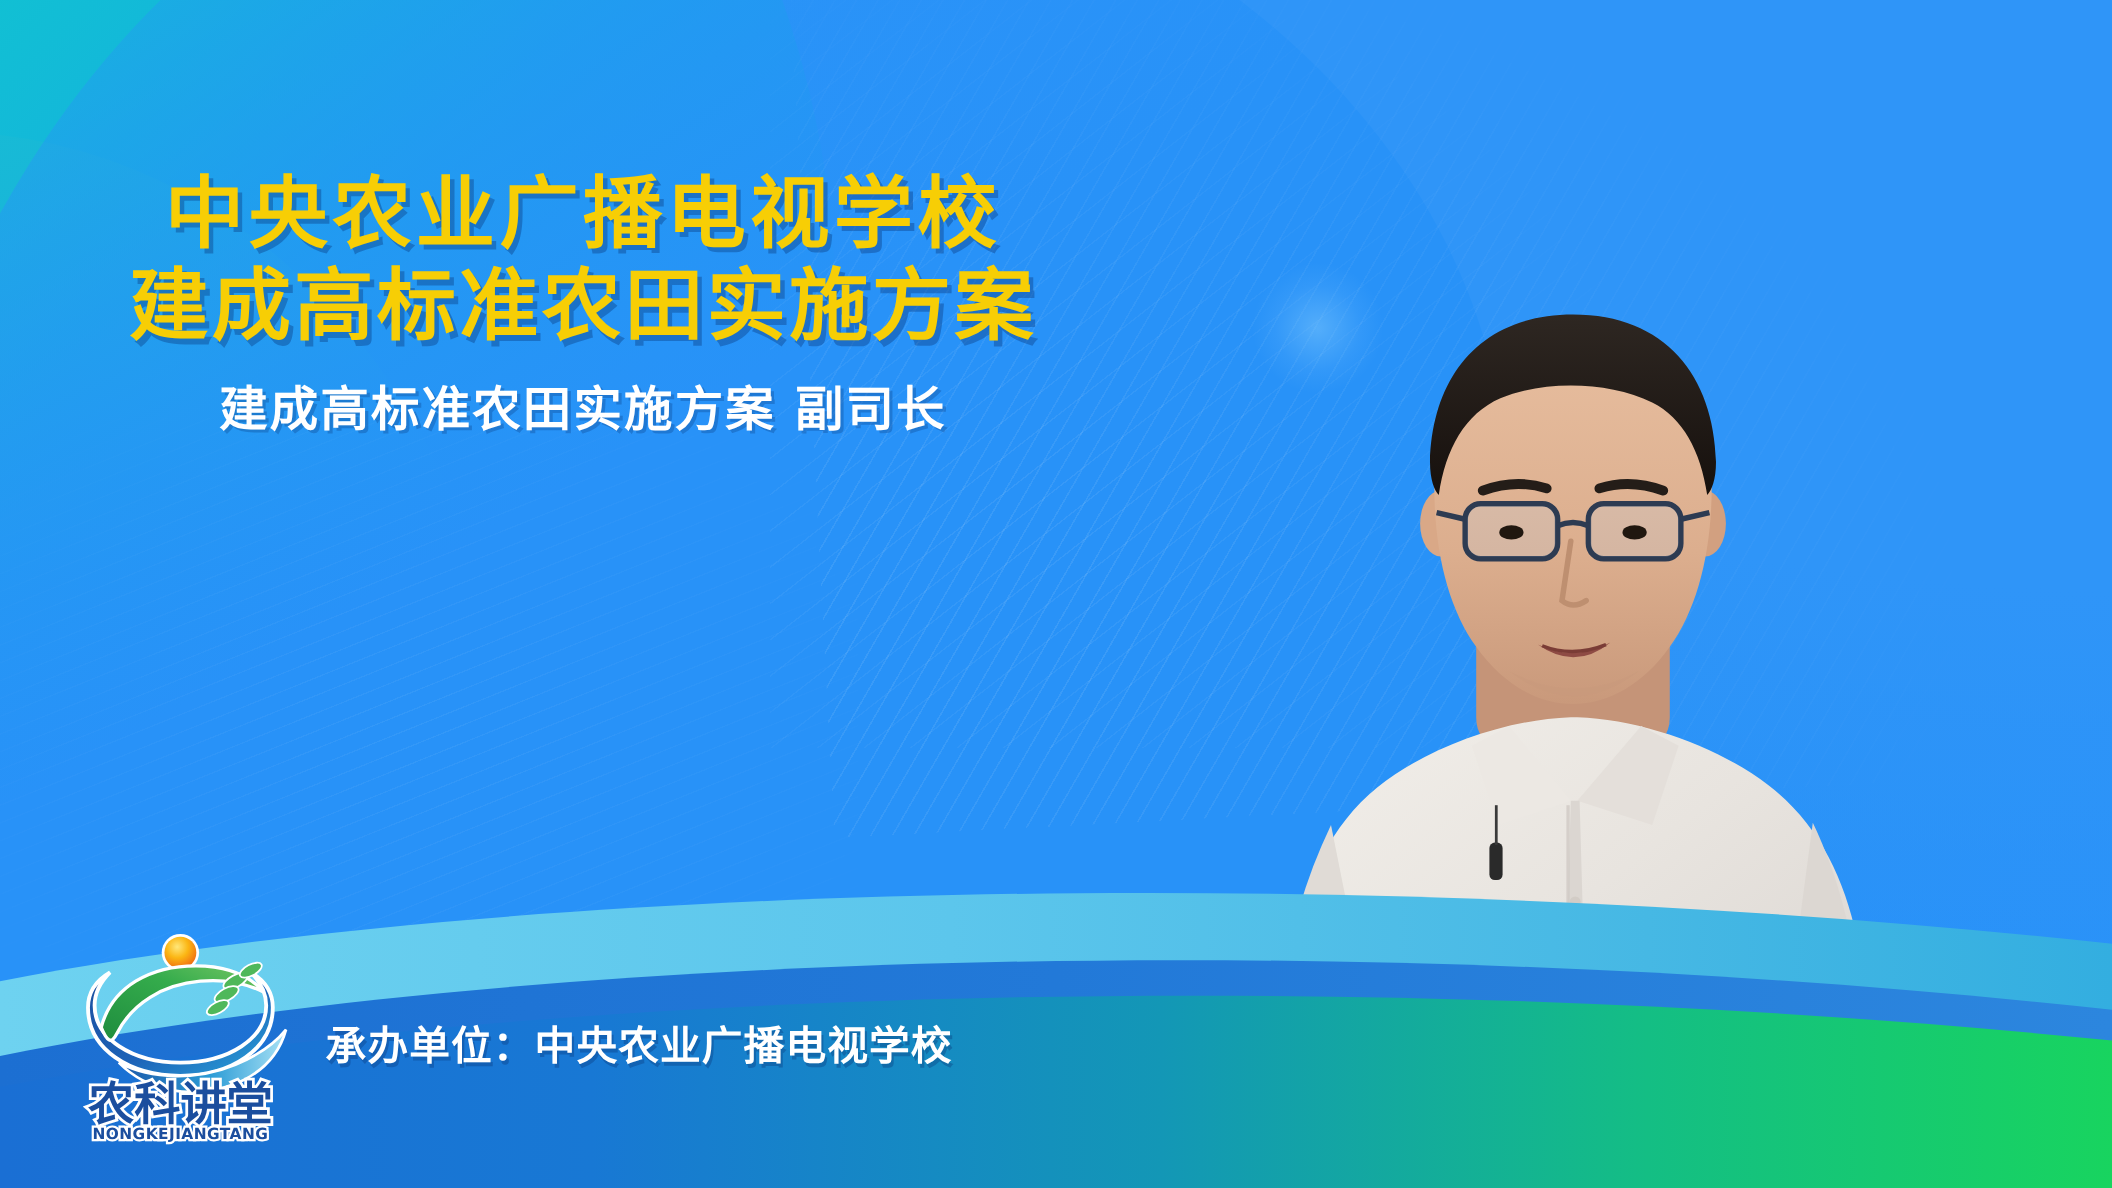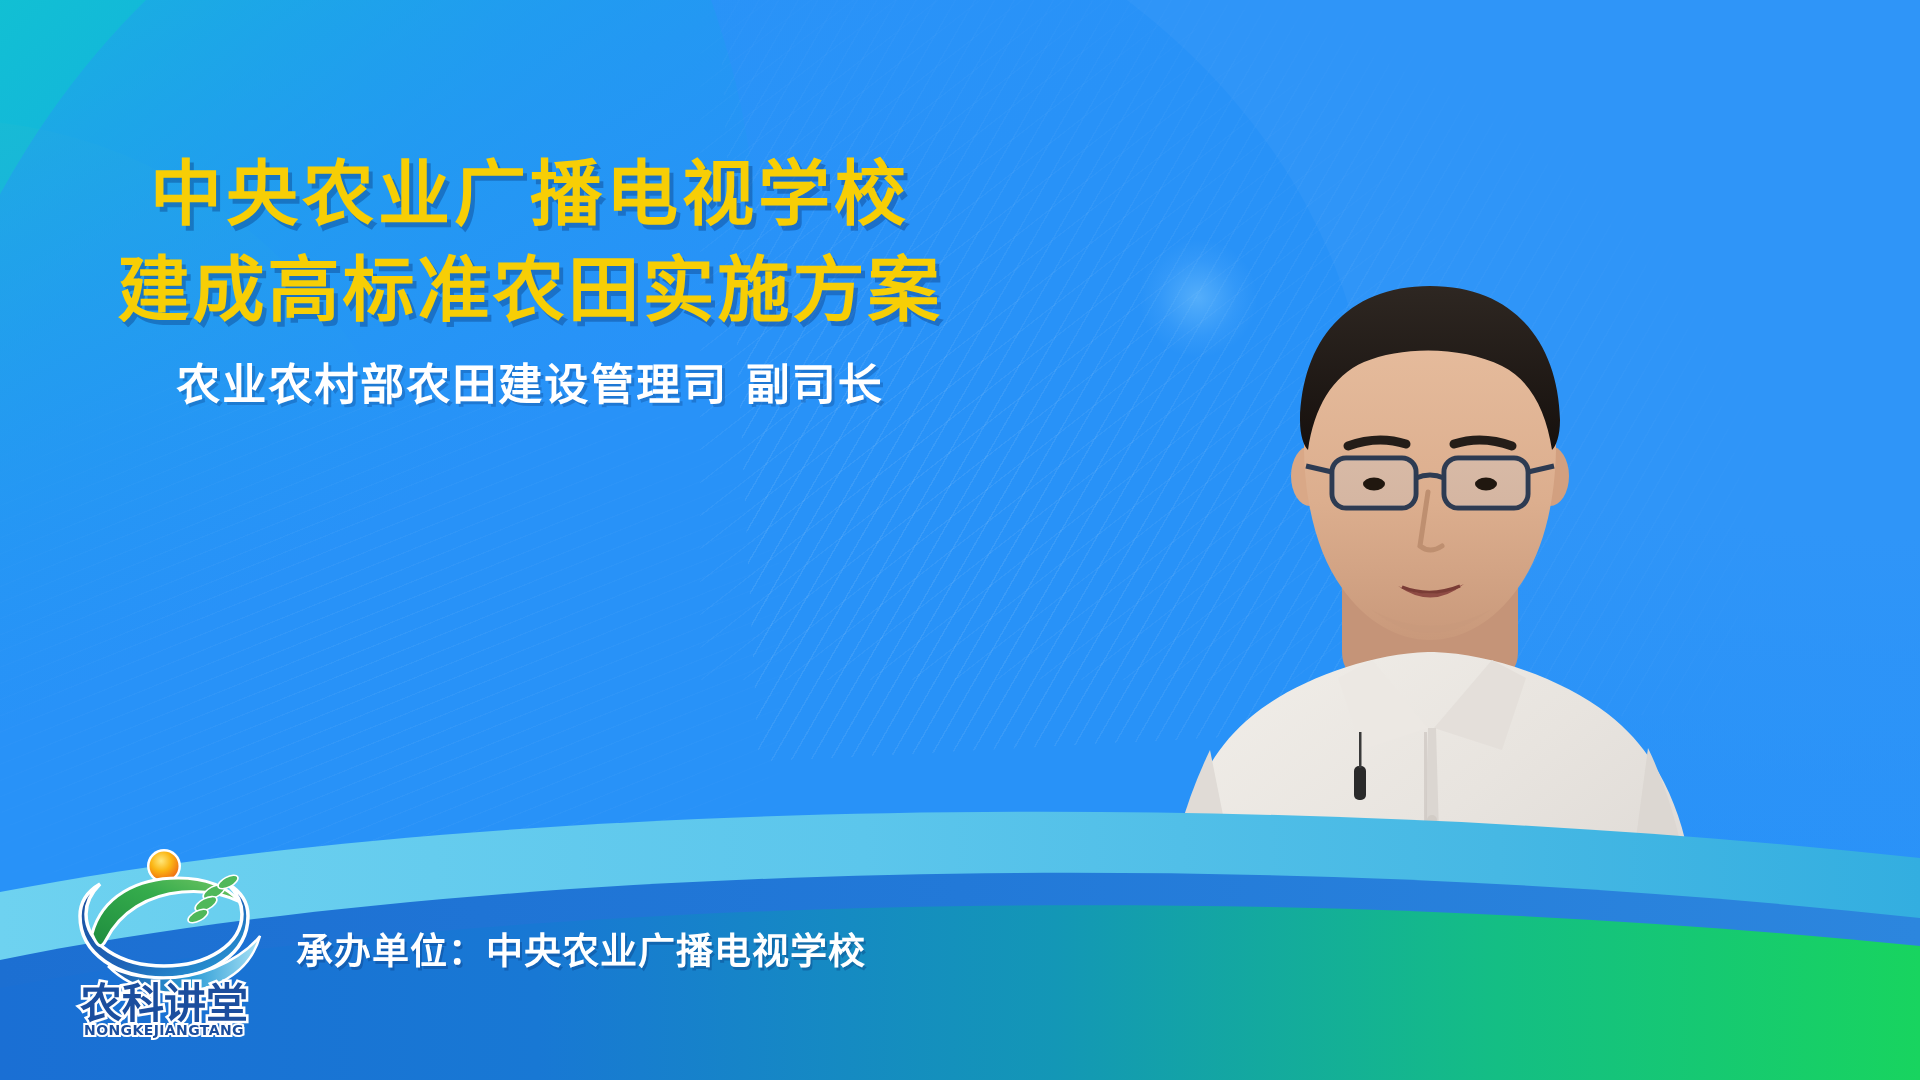--- a/index.html
+++ b/index.html
@@ -117,21 +117,21 @@
   .t-line{
     font-family:"DejaVu Sans","Liberation Sans",sans-serif;
     font-weight:700;
     font-size:72px;
     line-height:84px;
     letter-spacing:4px;
     color:#F7CE05;
     text-shadow: 4px 5px 0 rgba(10,60,130,.40);
     white-space:nowrap;
   }
-  .t-line.l2{ letter-spacing:3px;margin-top:12px; }
+  .t-line.l2{ letter-spacing:3px; }
 
   .speaker{
     margin-top:30px;
     font-family:"DejaVu Sans","Liberation Sans",sans-serif;
     font-weight:700;
     font-size:60px;
     line-height:70px;
     letter-spacing:16px;
     color:#F7CE05;
     text-shadow: 3px 4px 0 rgba(10,60,130,.38);
@@ -375,20 +375,20 @@
       <text x="102" y="176" text-anchor="middle" font-family="DejaVu Sans, Liberation Sans, sans-serif" font-size="42" font-weight="700" fill="#1B4E9E">农科讲堂</text>
 
       <text x="102" y="193" text-anchor="middle" font-family="DejaVu Sans, Liberation Sans, sans-serif" font-size="14" font-weight="700" letter-spacing="0.4" fill="#ffffff" stroke="#ffffff" stroke-width="4" paint-order="stroke">NONGKEJIANGTANG</text>
       <text x="102" y="193" text-anchor="middle" font-family="DejaVu Sans, Liberation Sans, sans-serif" font-size="14" font-weight="700" letter-spacing="0.4" fill="#1B4E9E">NONGKEJIANGTANG</text>
     </svg>
   </div>
 
   <div class="title-block">
     <div class="t-line l1">中央农业广播电视学校</div>
     <div class="t-line l2">建成高标准农田实施方案</div>
-    <div class="speaker-role">农业农村部农田建设管理司 副司长</div>
+    <div class="speaker-role">建成高标准农田实施方案 副司长</div>
   </div>
 
   <div class="credits">
     <div class="credit-line">承办单位：中央农业广播电视学校</div>
   </div>
 
 </div>
 
 </body></html>

